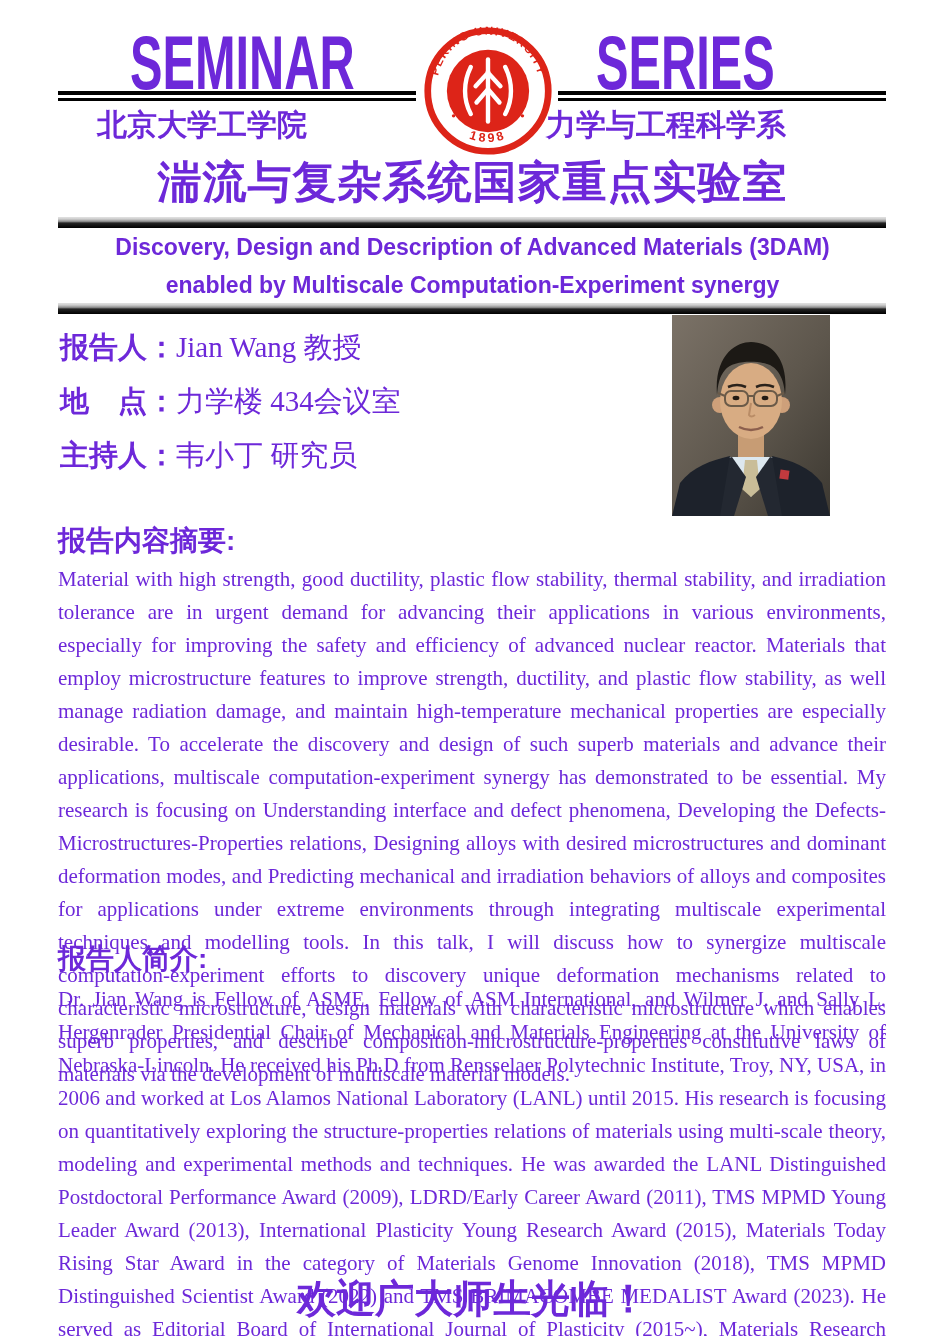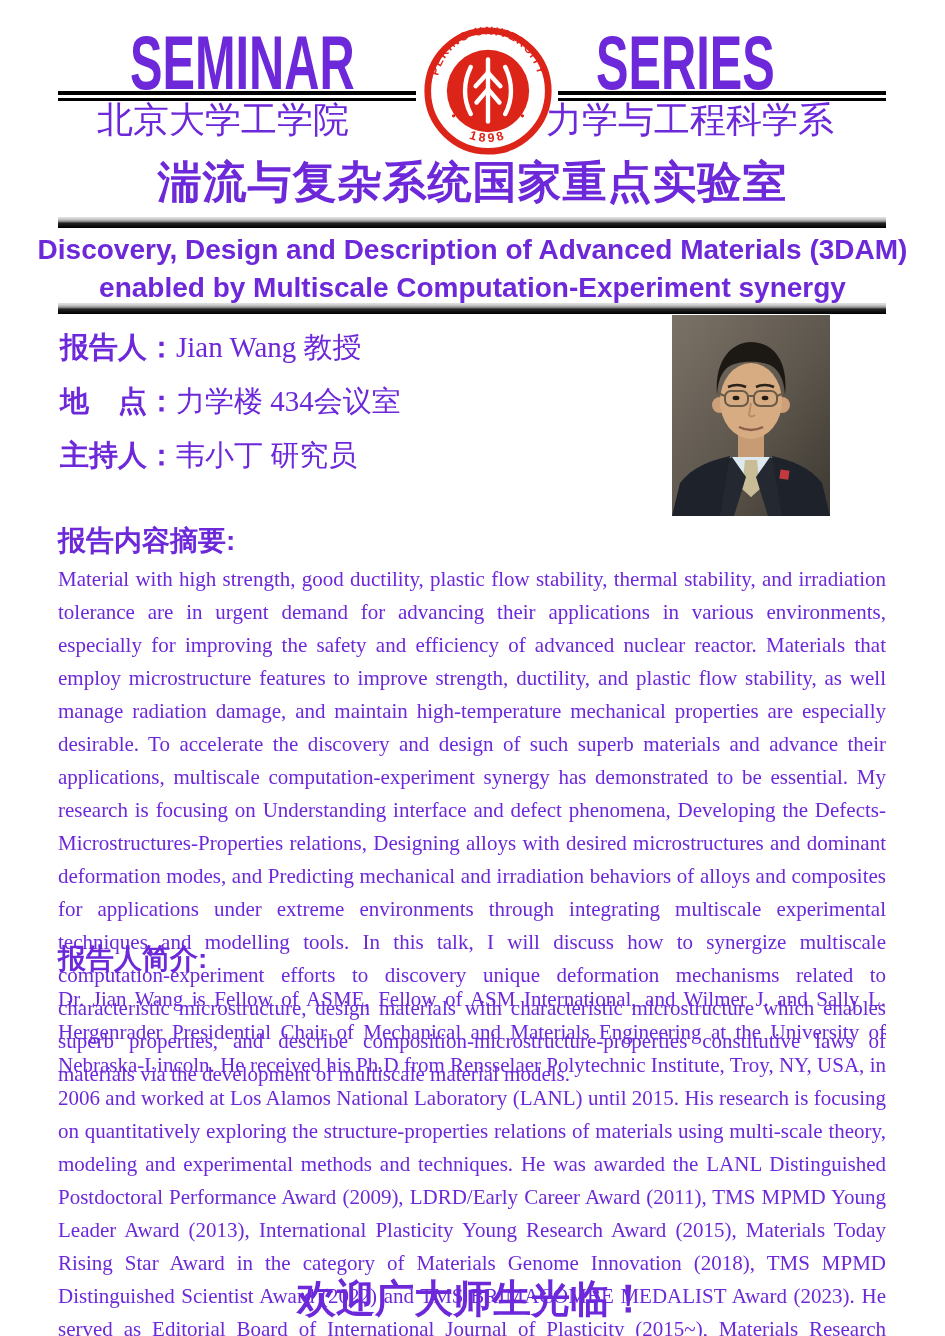--- a/index.html
+++ b/index.html
@@ -24,42 +24,42 @@
   #seminar{left:130px;}
   #series{left:596px;}
   .dbl-line{position:absolute;top:91px;height:11px;}
   .dbl-line .t{height:4px;background:#000;}
   .dbl-line .g{height:3px;}
   .dbl-line .b{height:3px;background:#000;}
   #line-left{left:58px;width:358px;}
   #line-right{left:558px;width:328px;}
   .logo{position:absolute;left:422px;top:22px;}
   .cn-head{
-    position:absolute;top:100px;
-    font-family:"Liberation Sans", sans-serif;
-    font-weight:normal;font-size:36px;line-height:1.1;white-space:nowrap;
+    position:absolute;top:108px;
+    font-family:"Liberation Sans", sans-serif;
+    font-weight:bold;font-size:30px;line-height:1.1;white-space:nowrap;
   }
   #school{left:97px;}
   #department{left:546px;}
   .lab{
     position:absolute;left:0;top:153px;width:100%;
     text-align:center;
     font-family:"Liberation Sans", sans-serif;
     font-weight:bold;font-size:44px;letter-spacing:1px;white-space:nowrap;
   }
   .bar3d{
     position:absolute;left:58px;width:828px;height:11px;
     background:linear-gradient(to bottom,#e2e2e2 0%,#cfcfcf 18%,#8f8f8f 40%,#242424 55%,#000 100%);
   }
   #bar1{top:217px;}
   #bar2{top:303px;}
   .title-line{
     position:absolute;left:0;width:100%;text-align:center;
     font-family:"Liberation Sans", sans-serif;
-    font-weight:bold;font-size:28px;white-space:nowrap;
+    font-weight:bold;font-size:23px;white-space:nowrap;
   }
   #title1{top:234px;}
   #title2{top:272px;}
   
   .info{
     position:absolute;left:60px;top:320px;
     font-size:29px;line-height:54px;white-space:nowrap;
   }
   .info .lbl{font-weight:bold;}
   .photo{position:absolute;left:672px;top:315px;width:158px;height:201px;}

